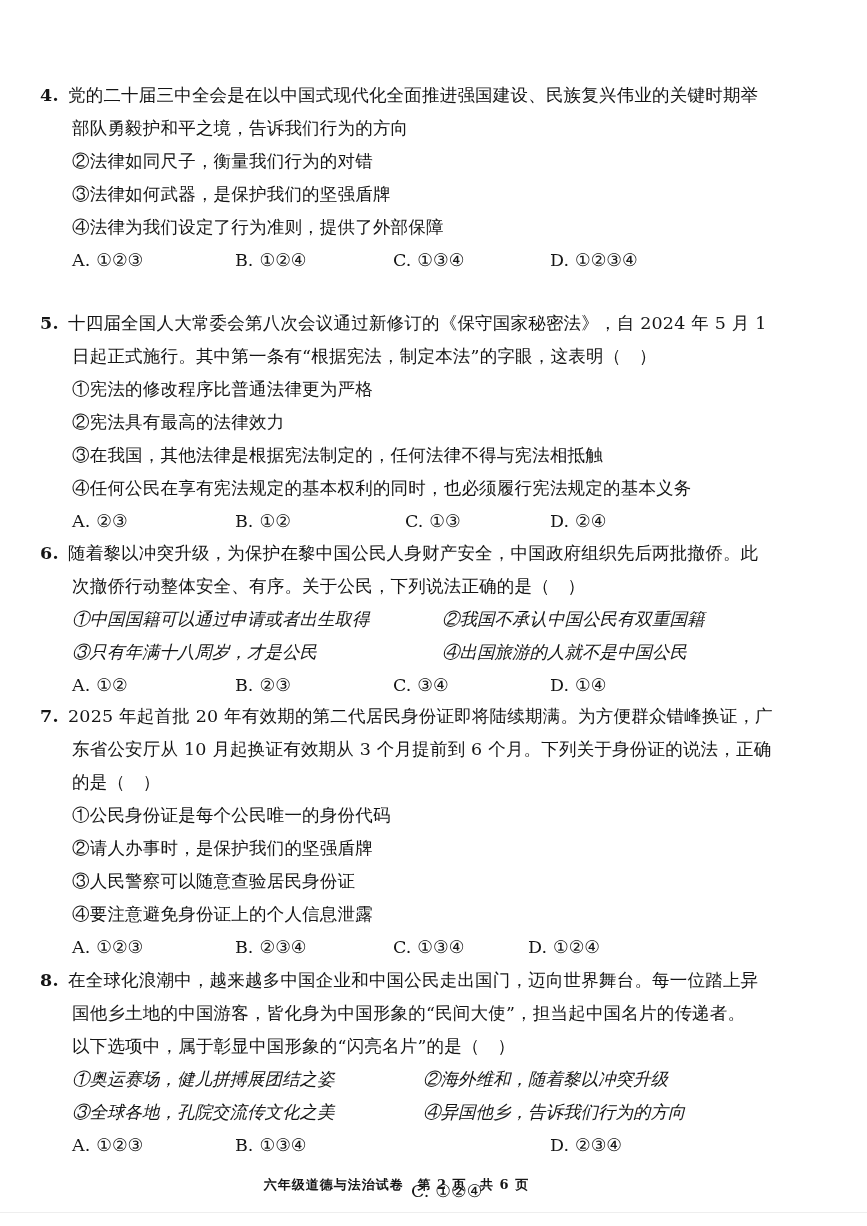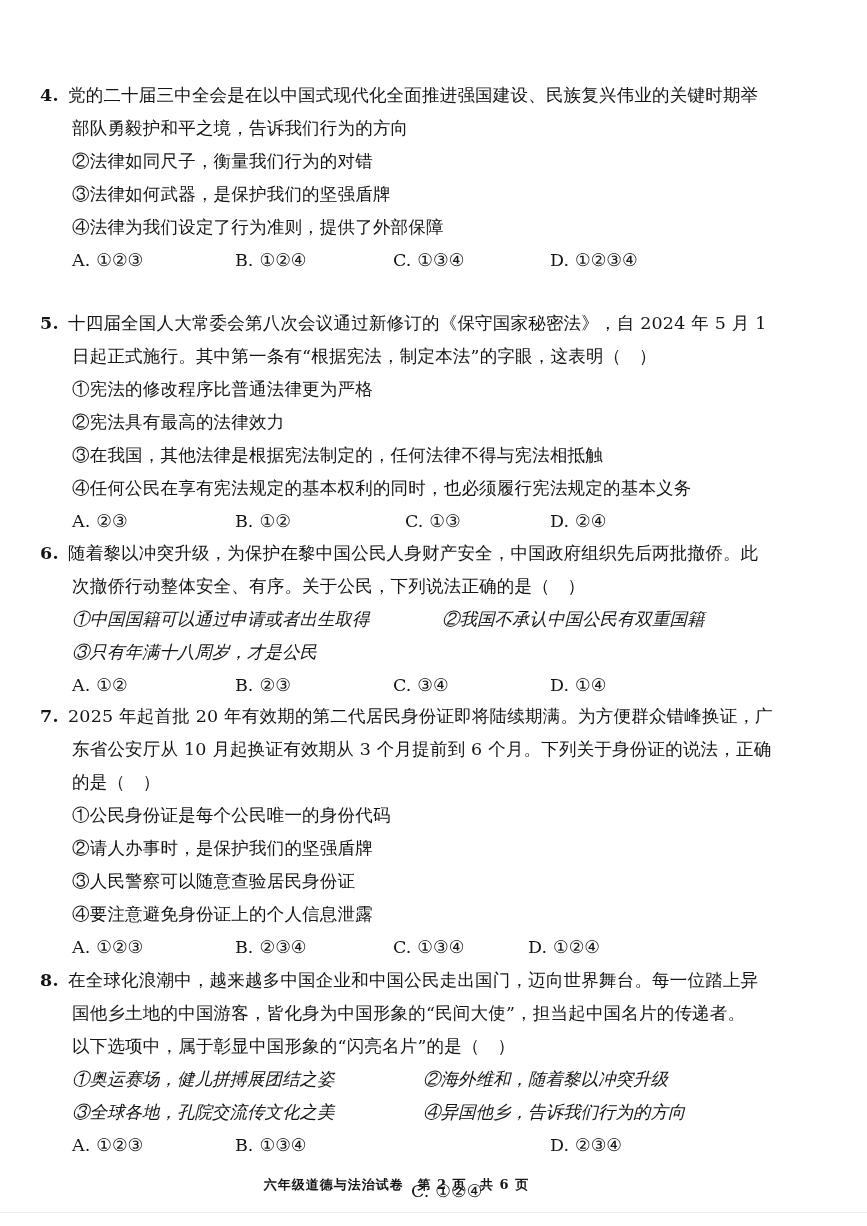--- a/index.html
+++ b/index.html
@@ -76,20 +76,21 @@
       <span class="qnum">6.</span>
       <span class="stem">随着黎以冲突升级，为保护在黎中国公民人身财产安全，中国政府组织先后两批撤侨。此</span>
     </div>
     <div class="line indent">次撤侨行动整体安全、有序。关于公民，下列说法正确的是（　）</div>
     <div class="two-col">
       <span class="c1">①中国国籍可以通过申请或者出生取得</span>
       <span class="c2" style="left:402px;">②我国不承认中国公民有双重国籍</span>
     </div>
     <div class="two-col">
       <span class="c1">③只有年满十八周岁，才是公民</span>
+      <span class="c2" style="left:402px;">④出国旅游的人就不是中国公民</span>
     </div>
     <div class="opt-row">
       <span class="choice" style="left:32px;"><span class="letter">A.</span><span>①②</span></span>
       <span class="choice" style="left:195px;"><span class="letter">B.</span><span>②③</span></span>
       <span class="choice" style="left:353px;"><span class="letter">C.</span><span>③④</span></span>
       <span class="choice" style="left:510px;"><span class="letter">D.</span><span>①④</span></span>
     </div>
   </div>
 
   <div class="q" style="top:700px;">

